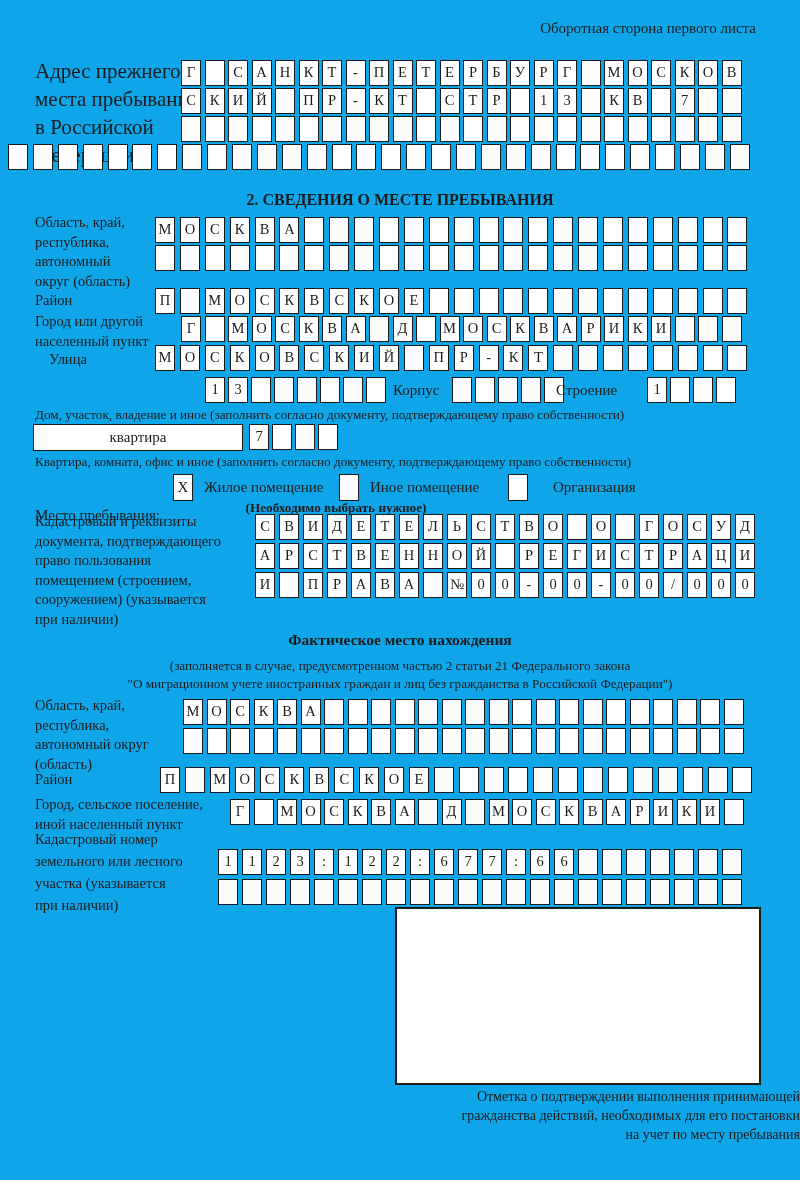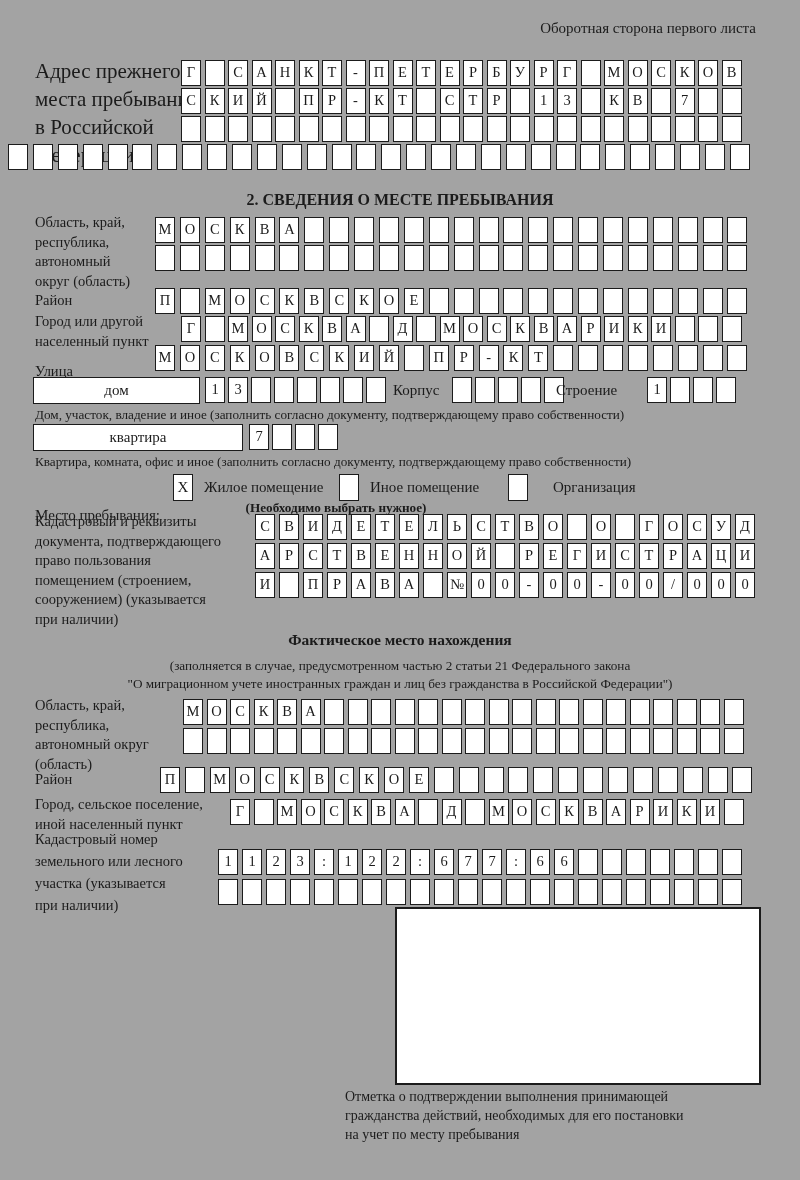--- a/index.html
+++ b/index.html
@@ -1,37 +1,37 @@
 <!DOCTYPE html>
 <html lang="ru"><head>
 <meta charset="utf-8">
 <style>
   html,body{margin:0;padding:0;background:#ffffff;}
-  .page{position:relative;width:800px;height:1180px;background:#a3a3a3;color:#1b1b1b;
+  .page{position:relative;width:800px;height:1180px;background:#0ea5e9;color:#1b1b1b;
         font-family:"Liberation Serif","DejaVu Serif",serif;overflow:hidden;}
   .r{position:absolute;display:flex;white-space:nowrap;}
   .cell{flex:0 0 auto;width:20px;height:26px;border:1.6px solid #1b1b1b;box-sizing:border-box;
         text-align:center;line-height:22px;font-size:14.5px;background:#fff;}
   .g35 .cell{margin-right:3.5px}
   .g4  .cell{margin-right:4px}
   .g5  .cell{margin-right:4.9px}
   .g3  .cell{margin-right:3px}
   .lbl{position:absolute;font-size:14.5px;line-height:19.5px;}
   .lbl-big{font-size:21px;line-height:28px;}
   .caption{position:absolute;font-size:13.2px;}
   .center{left:0;width:800px;text-align:center;}
   .sec-title{position:absolute;left:0;width:800px;text-align:center;font-weight:bold;font-size:16px;}
   .sub-title{position:absolute;left:0;width:800px;text-align:center;font-weight:bold;font-size:15.5px;}
   .wbox{position:absolute;border:1.6px solid #1b1b1b;box-sizing:border-box;height:27px;
         text-align:center;font-size:15px;line-height:24px;background:#fff;}
   .inline-lbl{position:absolute;font-size:15px;line-height:27px;}
   .cb{position:absolute;width:20px;height:27px;border:1.6px solid #1b1b1b;box-sizing:border-box;
       text-align:center;line-height:24px;font-size:15px;background:#fff;}
   .stamp-box{position:absolute;left:395px;top:907px;width:362px;height:174px;border:2px solid #1b1b1b;background:#fff;}
-  .stamp-caption{position:absolute;left:345px;top:1087px;width:455px;text-align:left;
+  .stamp-caption{position:absolute;left:345px;top:1087px;width:455px;text-align:right;
                  font-size:14px;line-height:19px;}
   .hdr-right{position:absolute;top:20px;right:44px;font-size:15px;}
 </style>
 </head>
 <body>
 
 <div class="page">
 
   <div class="hdr-right">Оборотная сторона первого листа</div>
 
@@ -265,21 +265,21 @@
       <span class="cell">А</span>
       <span class="cell">Р</span>
       <span class="cell">И</span>
       <span class="cell">К</span>
       <span class="cell">И</span>
       <span class="cell"></span>
       <span class="cell"></span>
       <span class="cell"></span>
     </div>
 
-  <div class="lbl" style="left:35px;top:350px;margin-top:12px;">Улица</div>
+  <div class="lbl" style="left:49px;top:350px;">Улица</div>
   <div class="r g5" style="left:155px;top:345px;">
       <span class="cell">М</span>
       <span class="cell">О</span>
       <span class="cell">С</span>
       <span class="cell">К</span>
       <span class="cell">О</span>
       <span class="cell">В</span>
       <span class="cell">С</span>
       <span class="cell">К</span>
       <span class="cell">И</span>
@@ -293,21 +293,20 @@
       <span class="cell"></span>
       <span class="cell"></span>
       <span class="cell"></span>
       <span class="cell"></span>
       <span class="cell"></span>
       <span class="cell"></span>
       <span class="cell"></span>
       <span class="cell"></span>
     </div>
 
-  <div class="wbox" style="left:33px;top:377px;width:167px;">дом</div>
   <div class="r g3" style="left:205px;top:377px;">
       <span class="cell">1</span>
       <span class="cell">3</span>
       <span class="cell"></span>
       <span class="cell"></span>
       <span class="cell"></span>
       <span class="cell"></span>
       <span class="cell"></span>
       <span class="cell"></span>
     </div>

